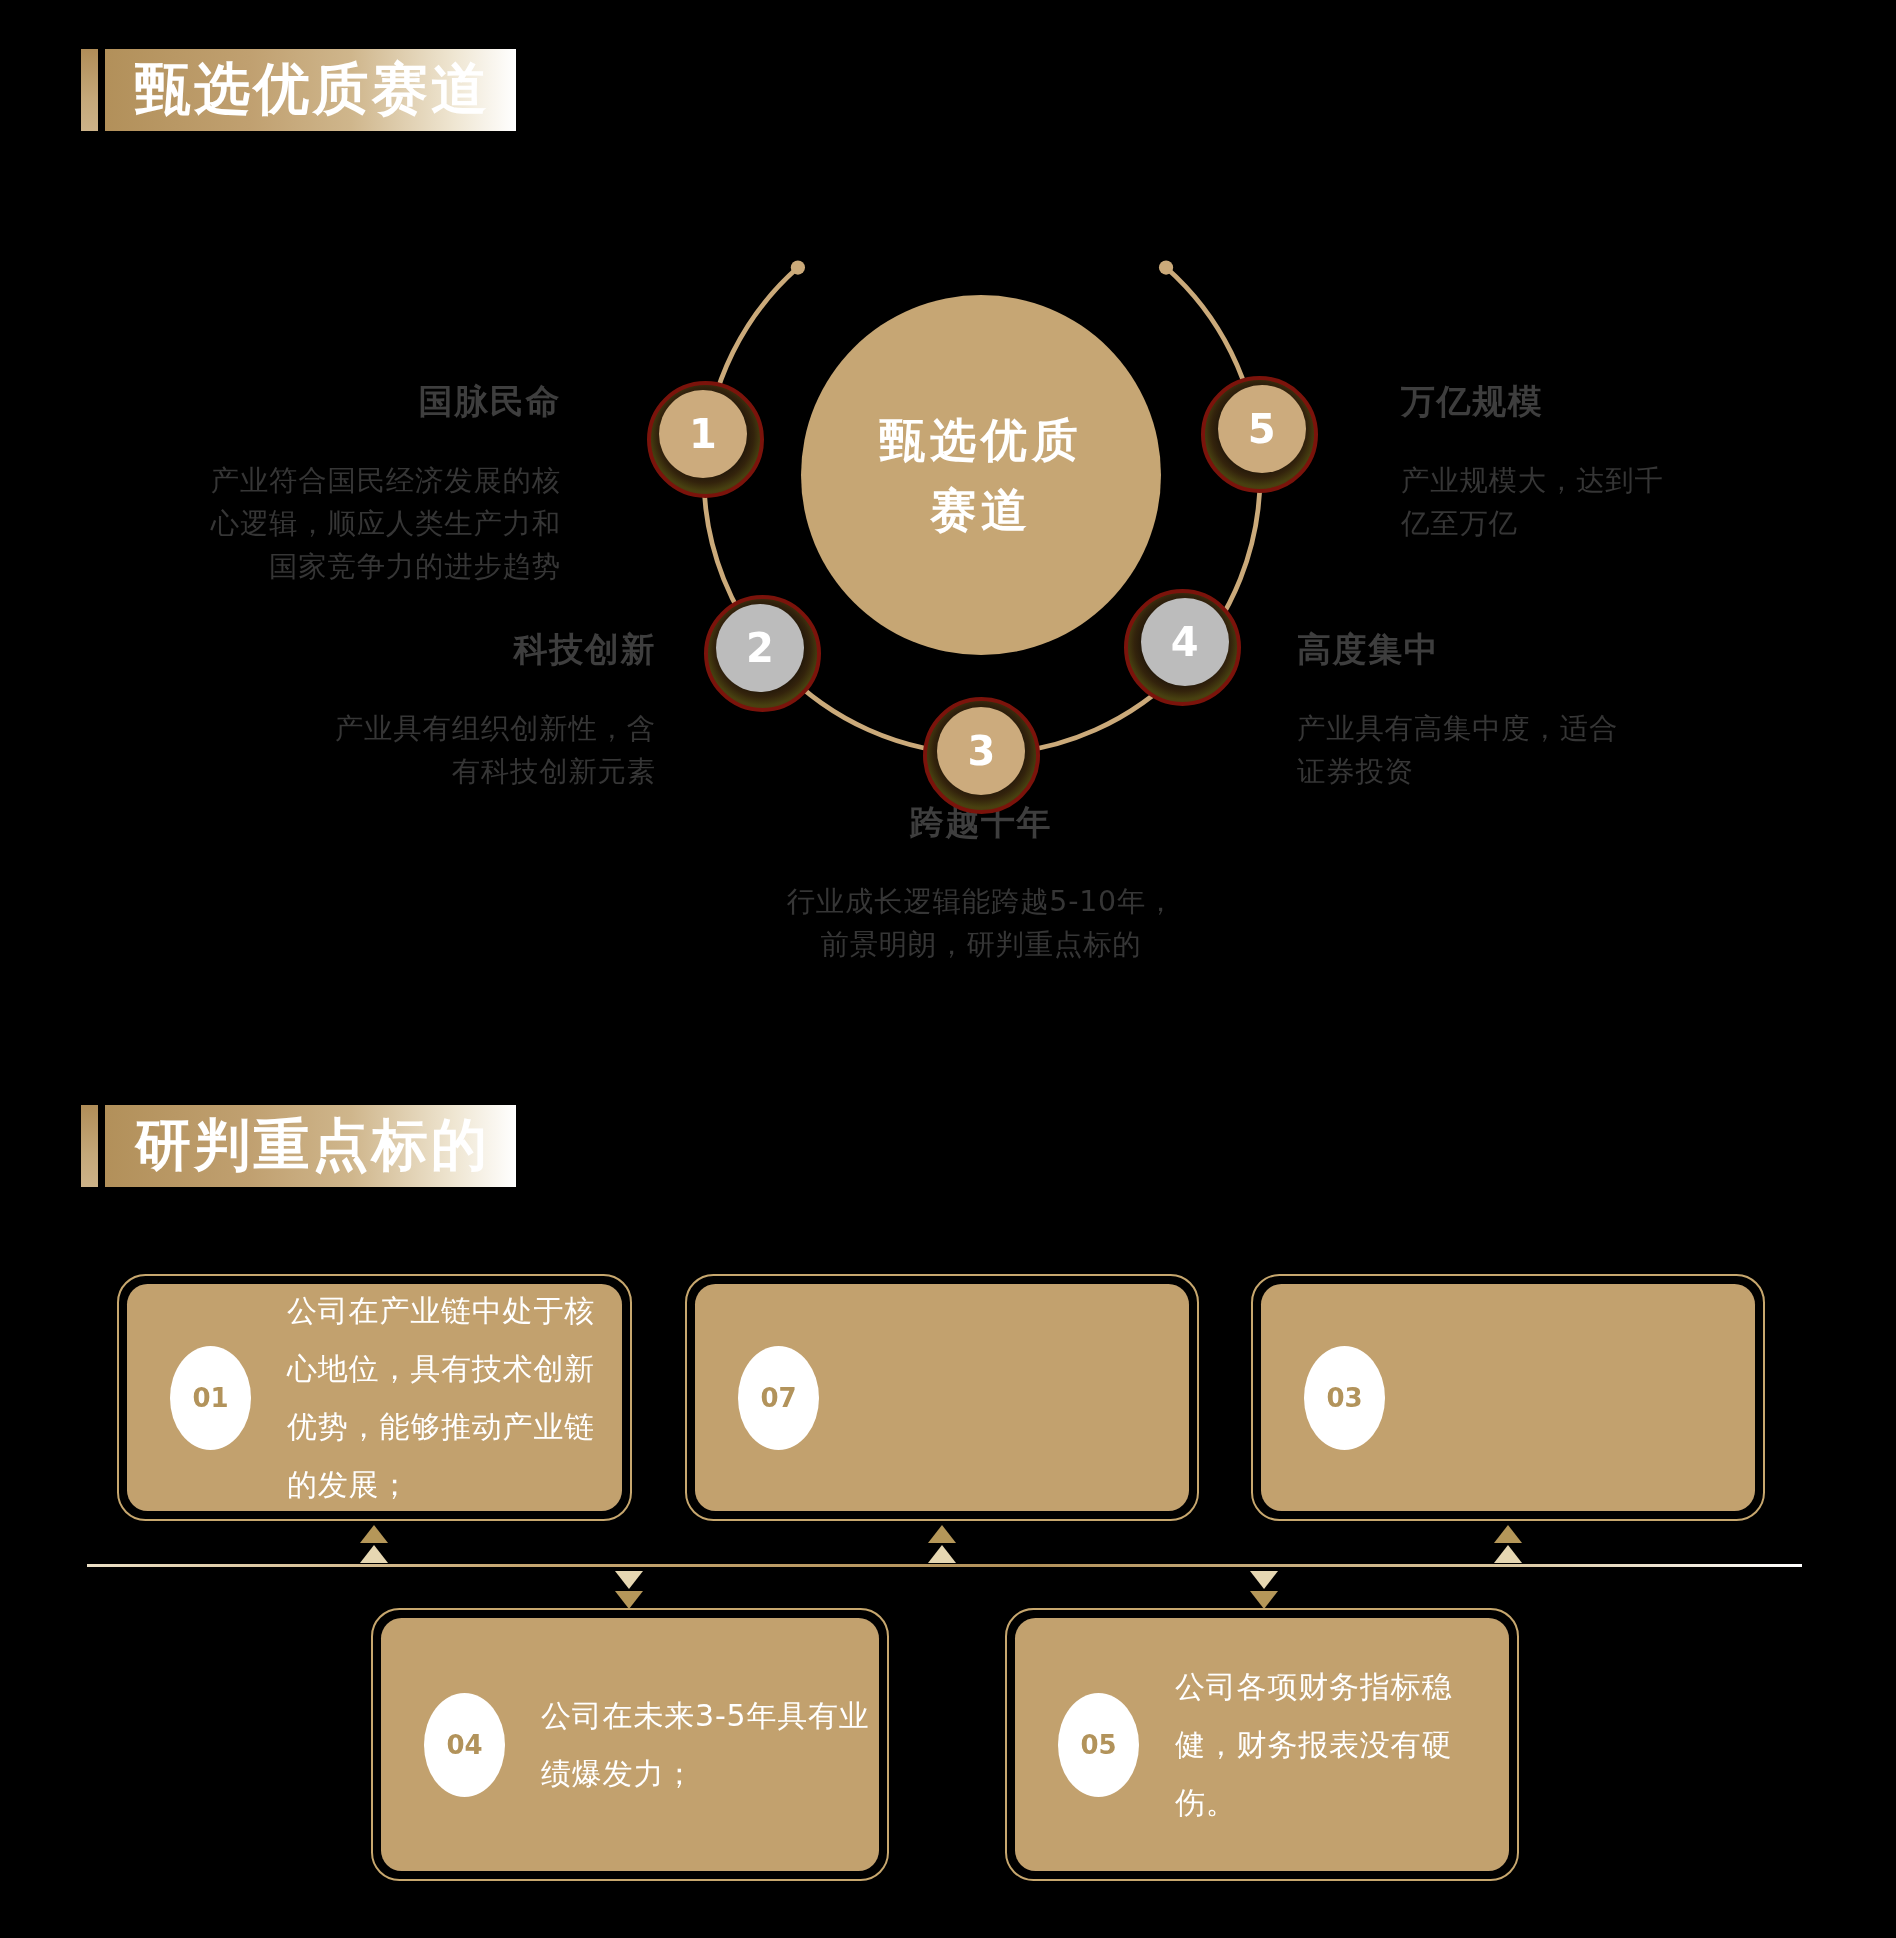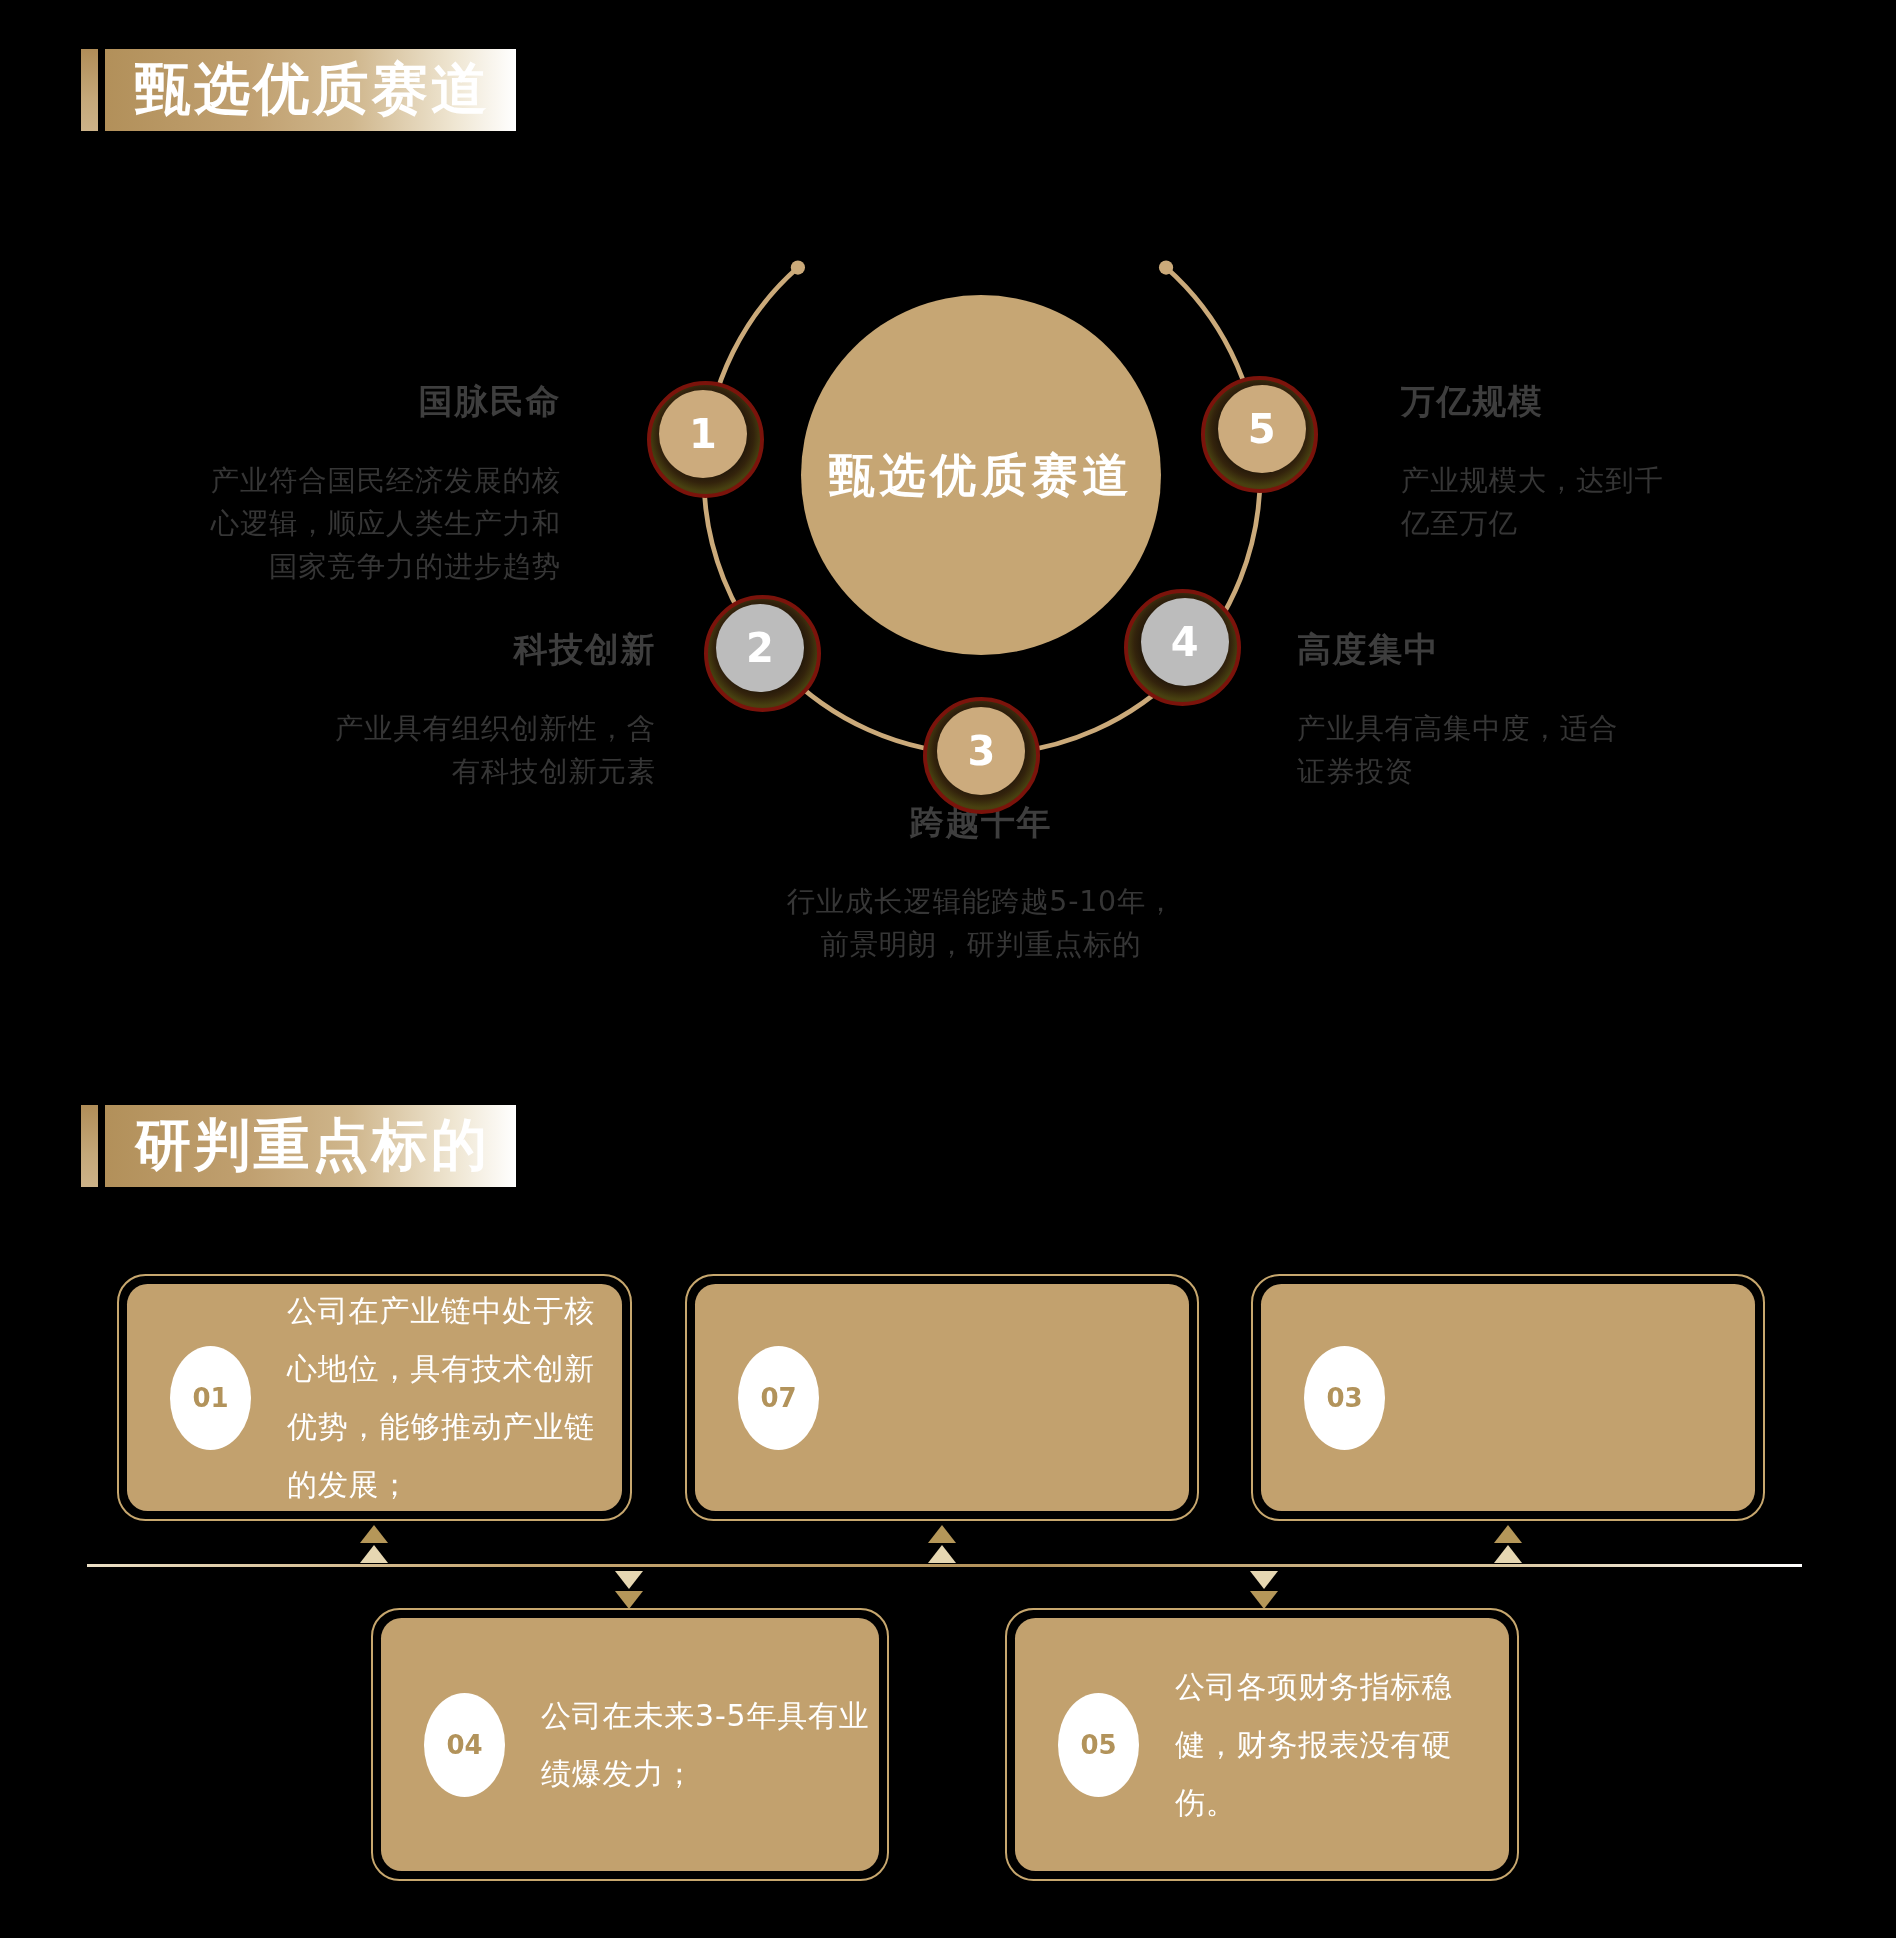--- a/index.html
+++ b/index.html
@@ -22,21 +22,21 @@
     display:flex;align-items:center;
   }
   .hdr-banner span{
     padding-left:30px;color:#fff;font-size:56px;font-weight:bold;letter-spacing:3.2px;
   }
 
   
   .center-circle{
     left:801px;top:295px;width:360px;height:360px;border-radius:50%;
     background:#c6a674;z-index:2;
-    display:flex;flex-direction:row;align-items:center;justify-content:center;
+    display:flex;flex-direction:column;align-items:center;justify-content:center;
   }
   .center-circle div{
     color:#fff;font-size:46px;font-weight:bold;line-height:70px;letter-spacing:4.7px;text-align:center;
   }
   .arc-svg{left:474px;top:198px;width:1027px;height:711px;z-index:1;}
 
   .ring{
     width:117px;height:117px;border-radius:50%;box-sizing:border-box;
     border:4px solid #7b130b;z-index:3;
     background:radial-gradient(circle at 50% 46%,

